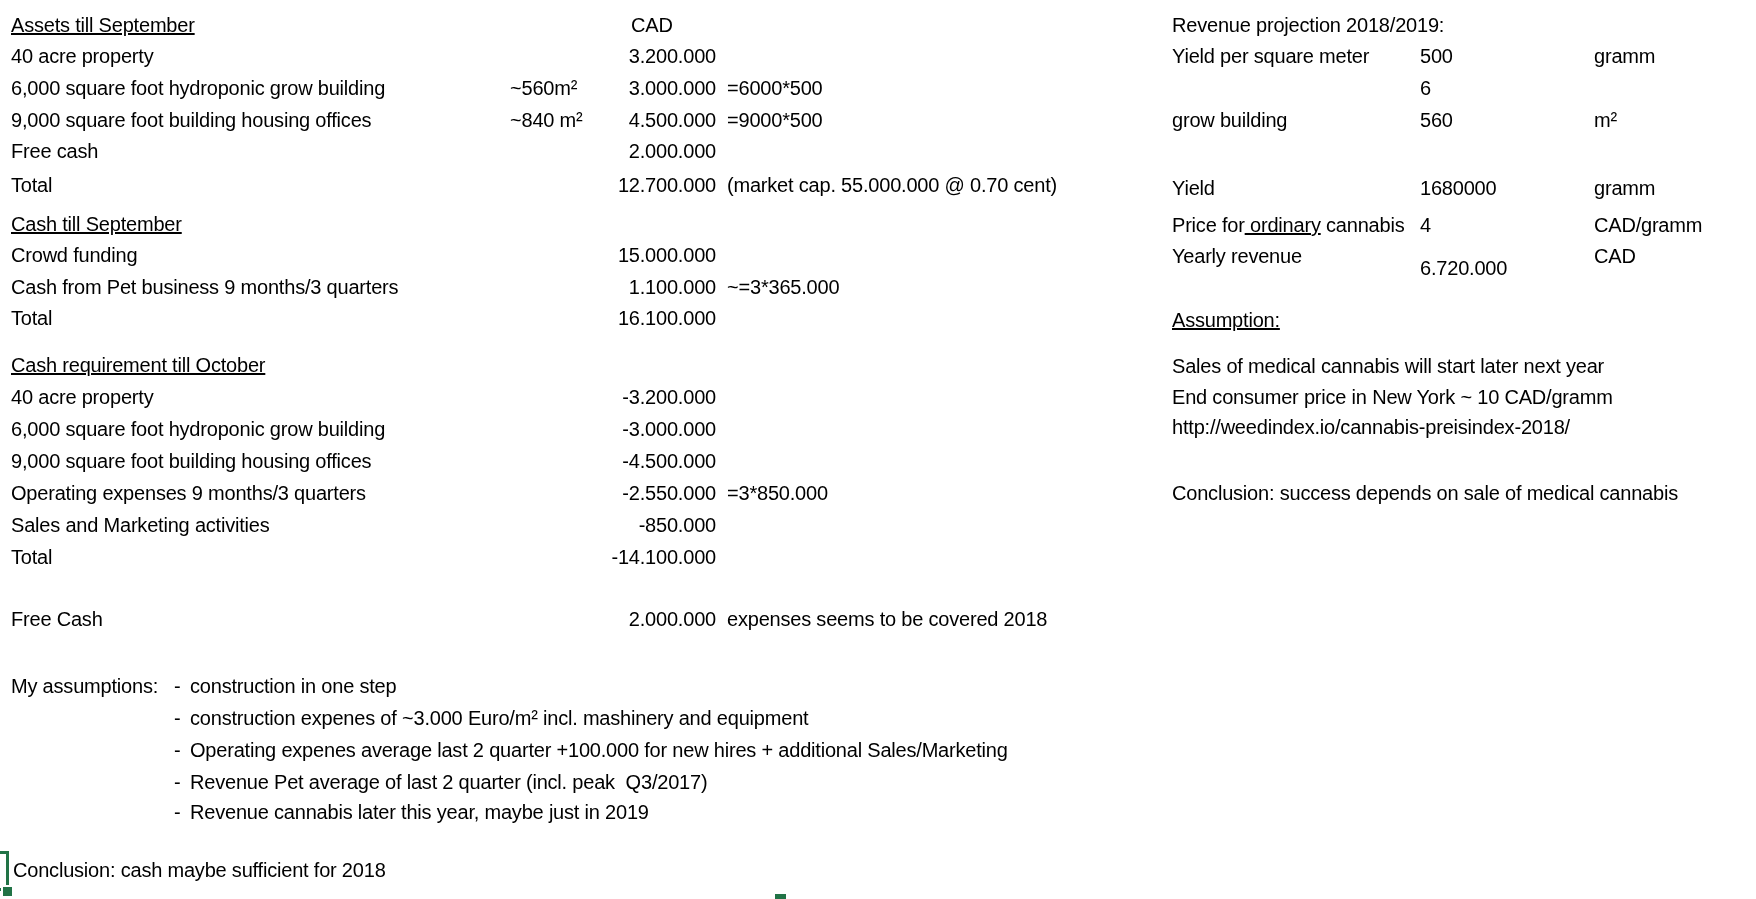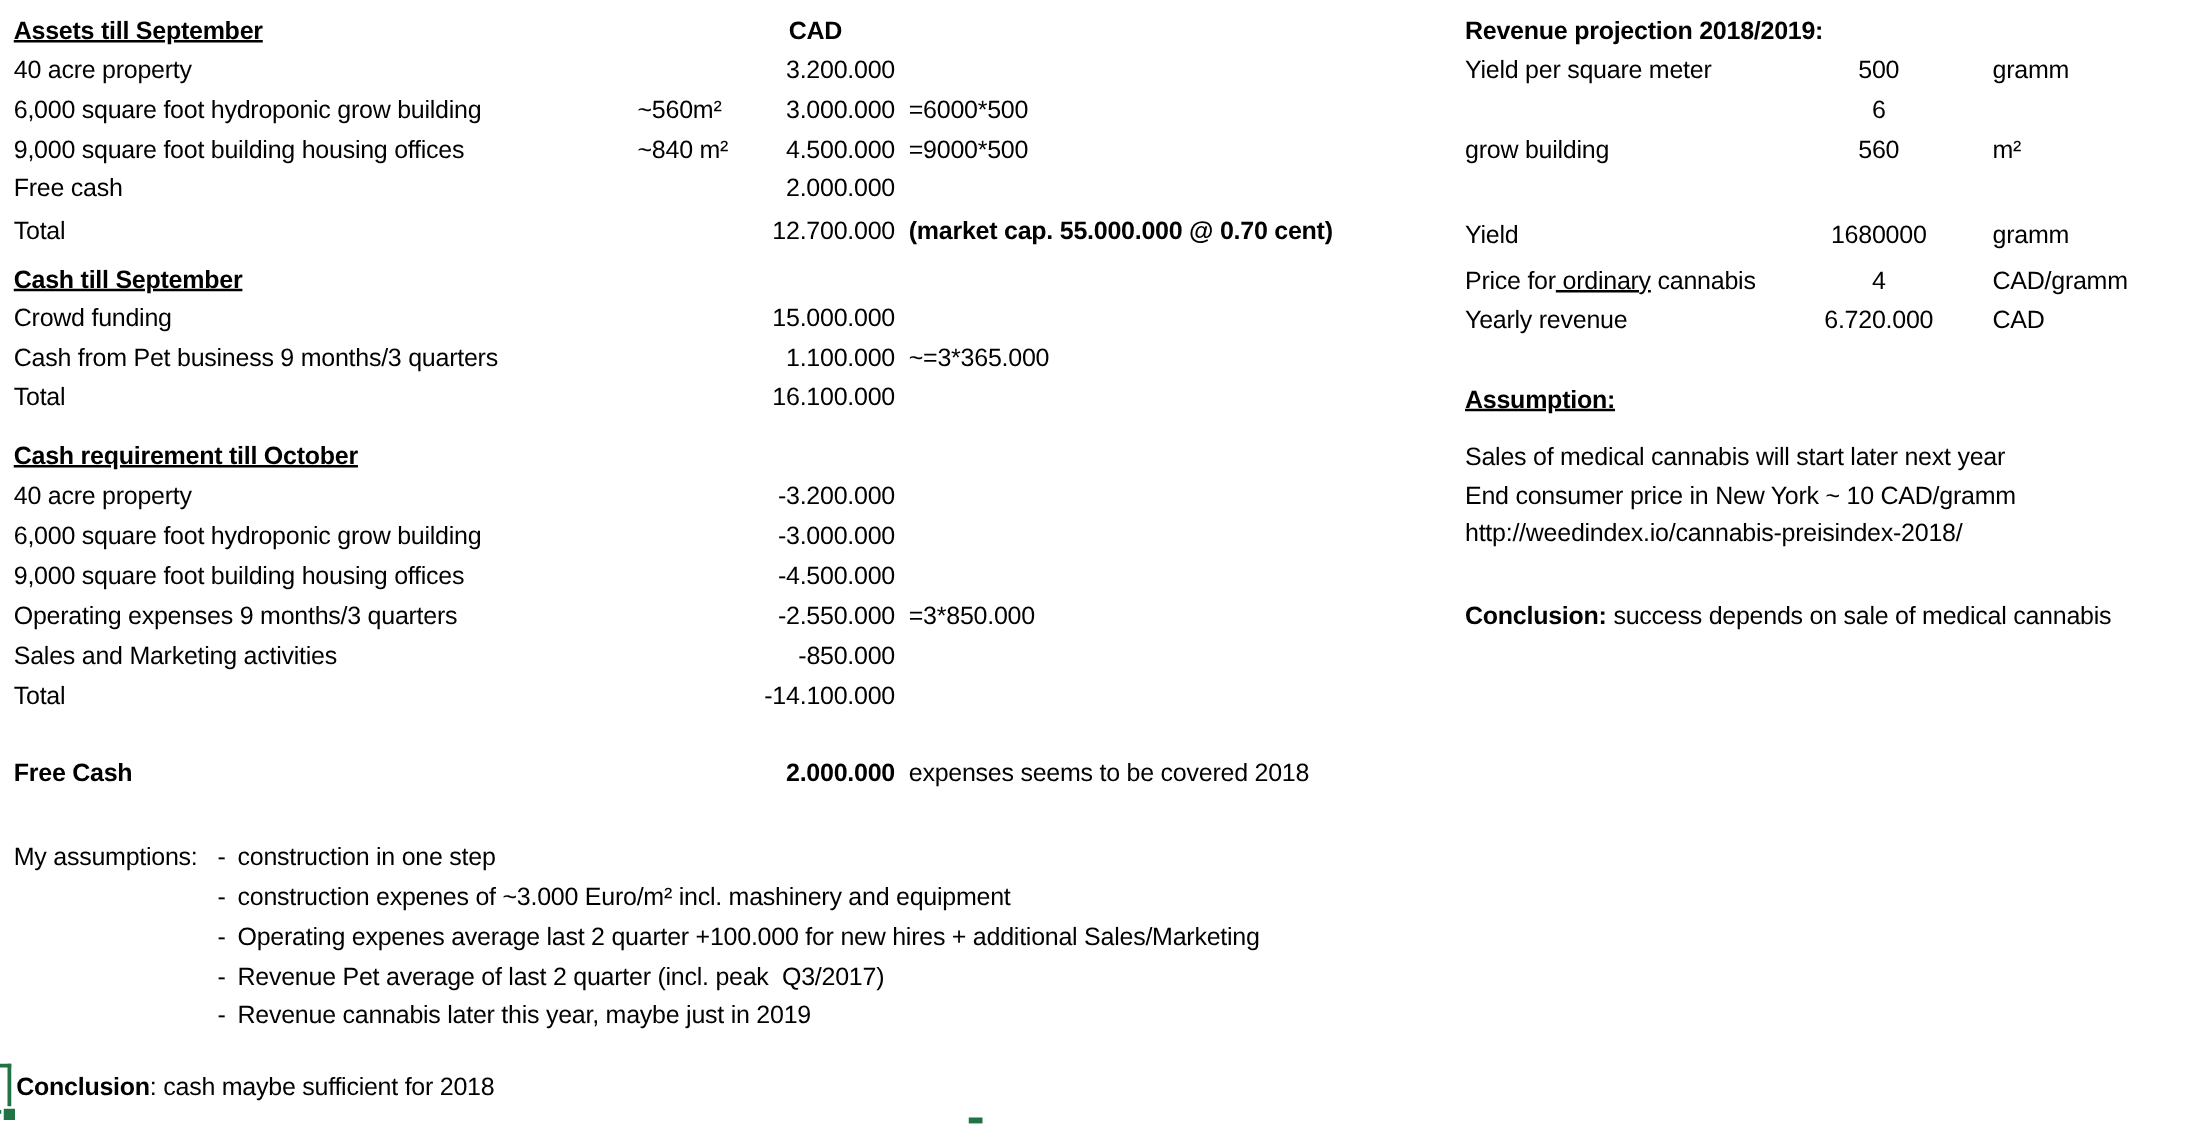--- a/index.html
+++ b/index.html
@@ -1,33 +1,33 @@
 <!DOCTYPE html>
 <html><head>
 <meta charset="utf-8">
 <style>
   html,body{margin:0;padding:0;background:#fff;}
   #sheet{
     position:relative;width:1756px;height:899px;background:#ffffff;overflow:hidden;
     font-family:"Liberation Sans",sans-serif;font-size:20px;color:#000;letter-spacing:-0.2px;
   }
   .cell{position:absolute;white-space:pre;height:28px;line-height:28px;}
-  .b{font-weight:bold;}
+  .b{font-weight:normal;}
   .u{text-decoration:underline;}
   
   .lab{left:11px;}
   .note{left:484px;margin-left:26px;}
   .val{left:560px;width:156px;text-align:right;}
   .ann{left:727px;text-align:right;}
   .cadh{left:631px;}
   .bullet{left:174px;}
   .btext{left:190px;}
   
   .rlab{left:1172px;}
-  .rval{left:1420px;width:166px;text-align:center;}
+  .rval{left:1420px;width:166px;text-align:left;}
   .runit{left:1594px;}
   .green{position:absolute;background:#217346;}
   .handle{box-shadow:0 0 0 2px #ffffff;}
 </style>
 </head>
 <body>
 
 <div id="sheet" style="background: rgb(255, 255, 255);">
 
   <span class="cell lab b u" style="top:11px">Assets till September</span>
@@ -123,21 +123,21 @@
 
   <span class="cell rlab" style="top:174px">Yield</span>
   <span class="cell rval" style="top:174px">1680000</span>
   <span class="cell runit" style="top:174px">gramm</span>
 
   <span class="cell rlab" style="top:211px"><span>Price for</span><span class="u"> ordinary</span><span> cannabis</span></span>
   <span class="cell rval" style="top:211px">4</span>
   <span class="cell runit" style="top:211px">CAD/gramm</span>
 
   <span class="cell rlab" style="top:242px">Yearly revenue</span>
-  <span class="cell rval" style="top:242px">6.720.000</span>
+  <span class="cell rval" style="top:254px">6.720.000</span>
   <span class="cell runit" style="top:242px">CAD</span>
 
   <span class="cell rlab b u" style="top:306px">Assumption:</span>
 
   <span class="cell rlab" style="top:352px">Sales of medical cannabis will start later next year</span>
   <span class="cell rlab" style="top:383px">End consumer price in New York ~ 10 CAD/gramm</span>
   <span class="cell rlab" style="top:413px">http://weedindex.io/cannabis-preisindex-2018/</span>
 
   <span class="cell rlab" style="top:479px"><span class="b">Conclusion:</span><span> success depends on sale of medical cannabis</span></span>
 

